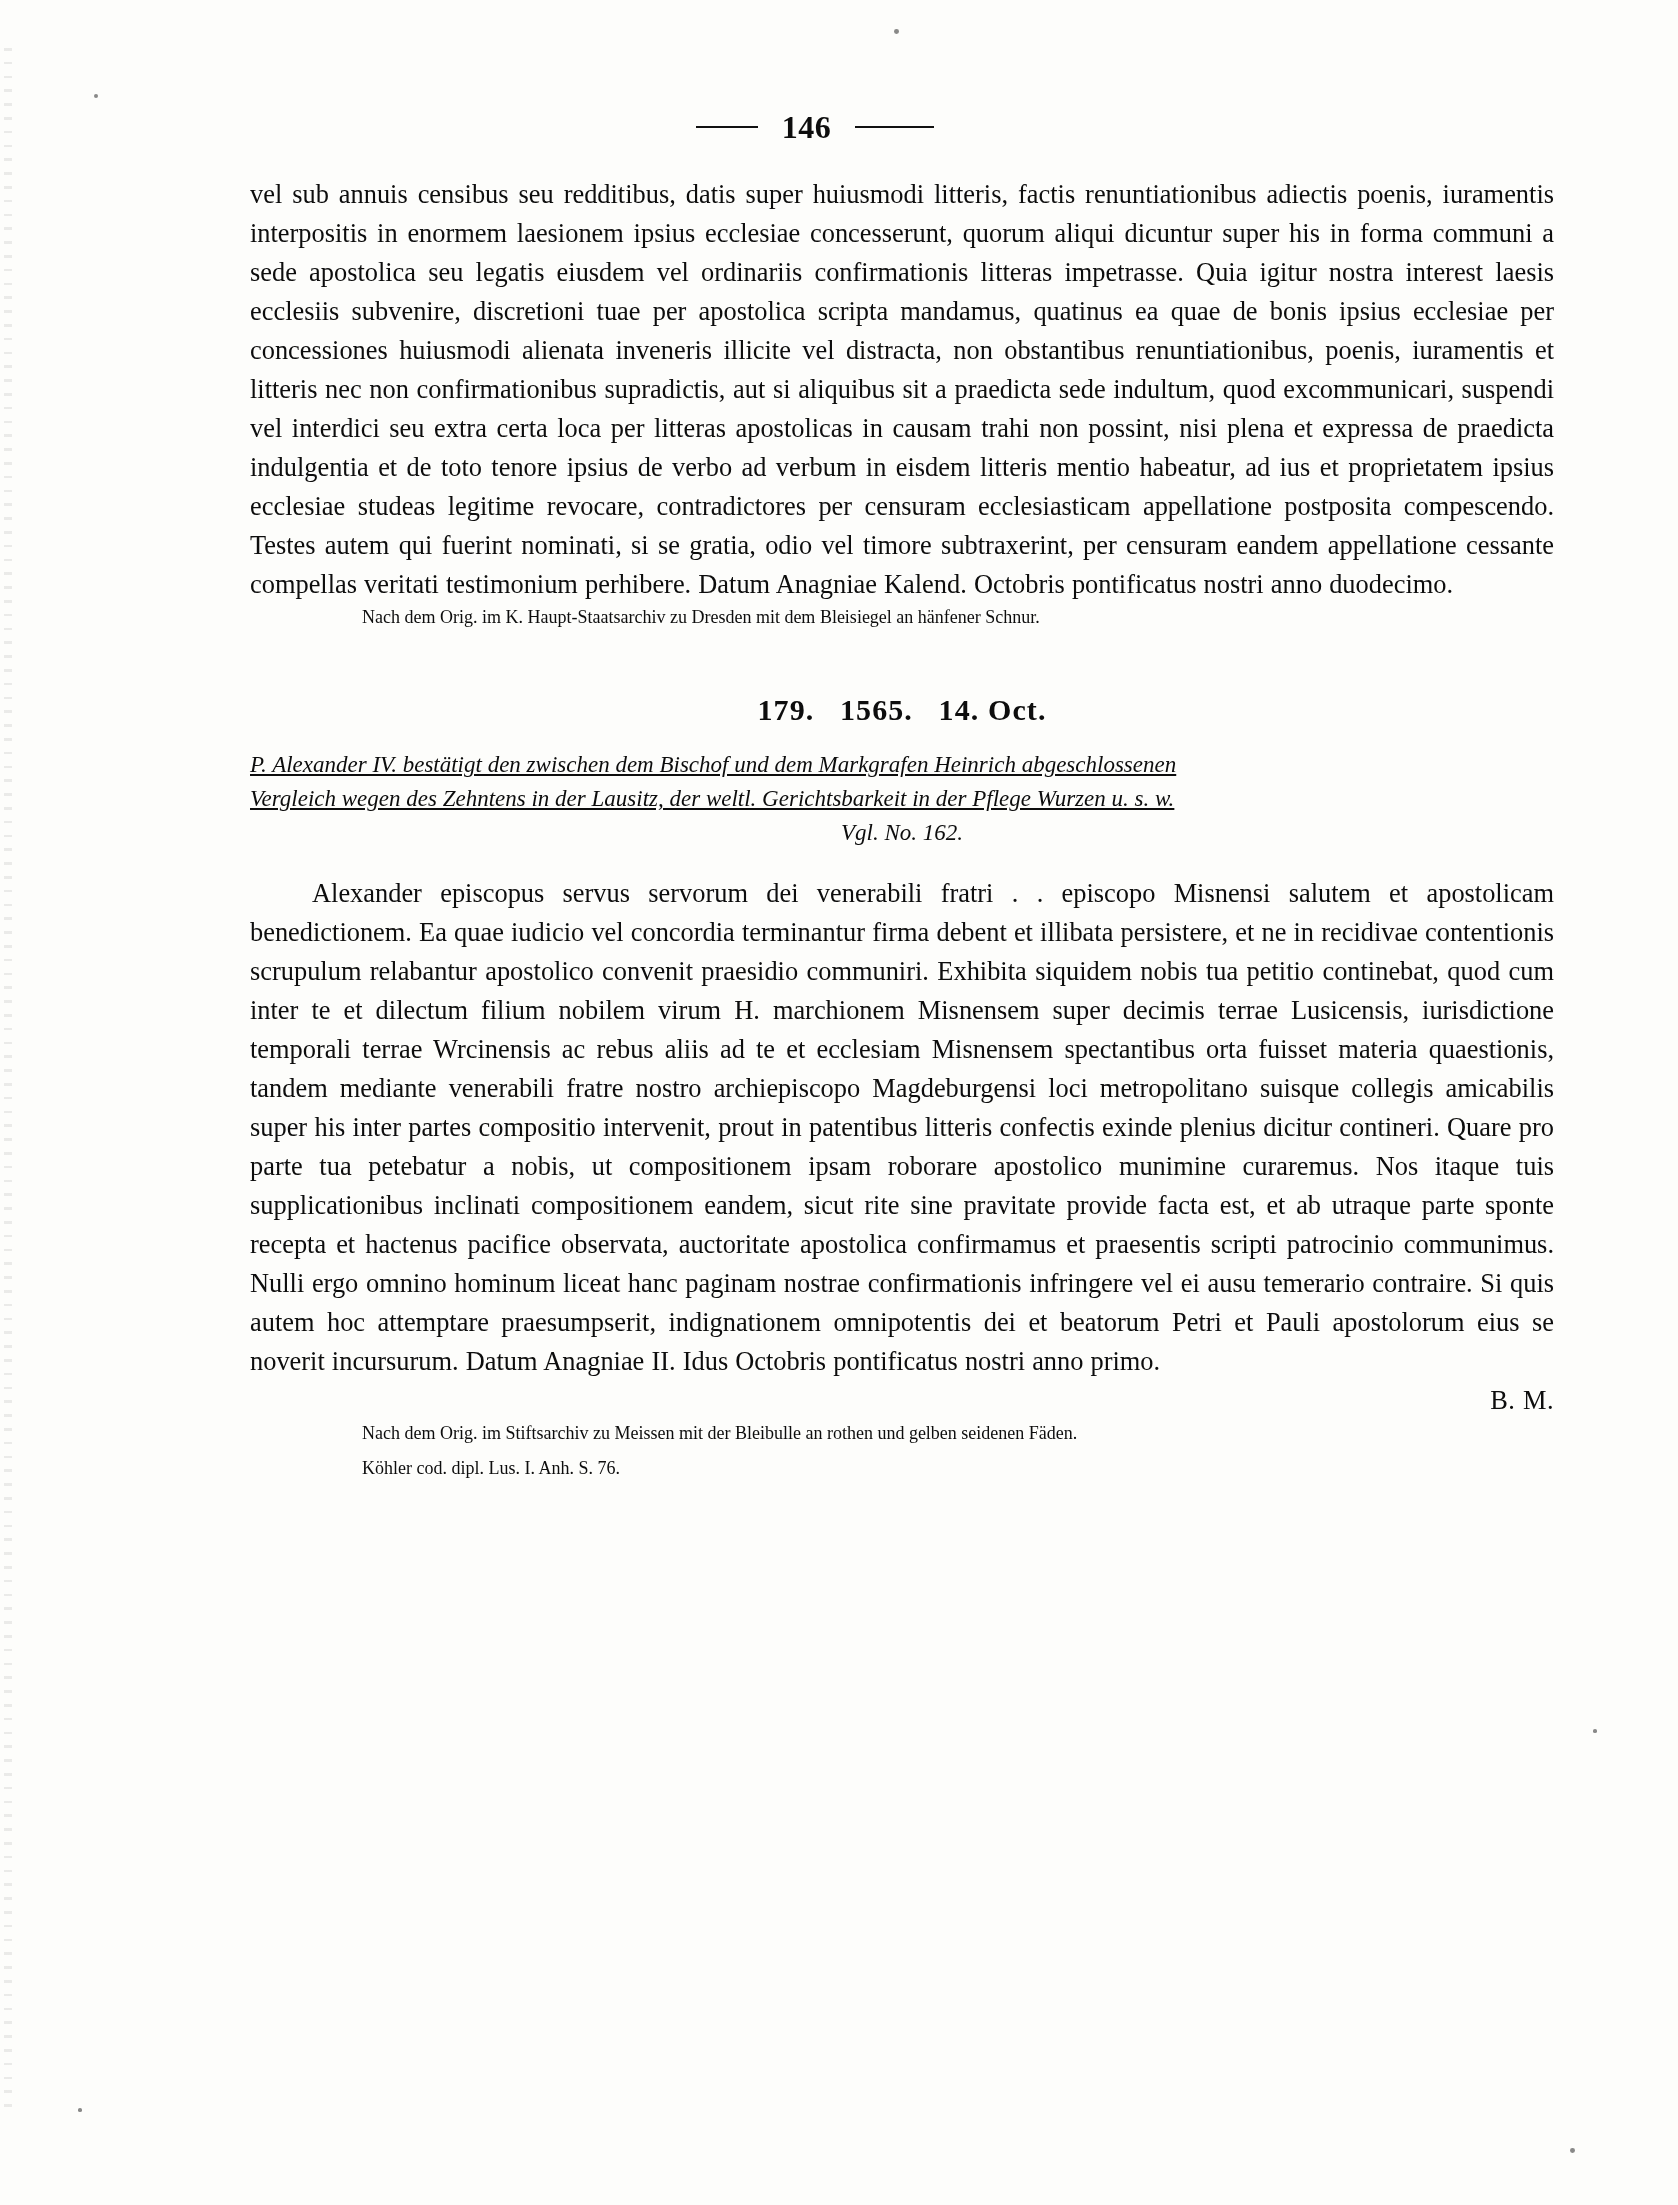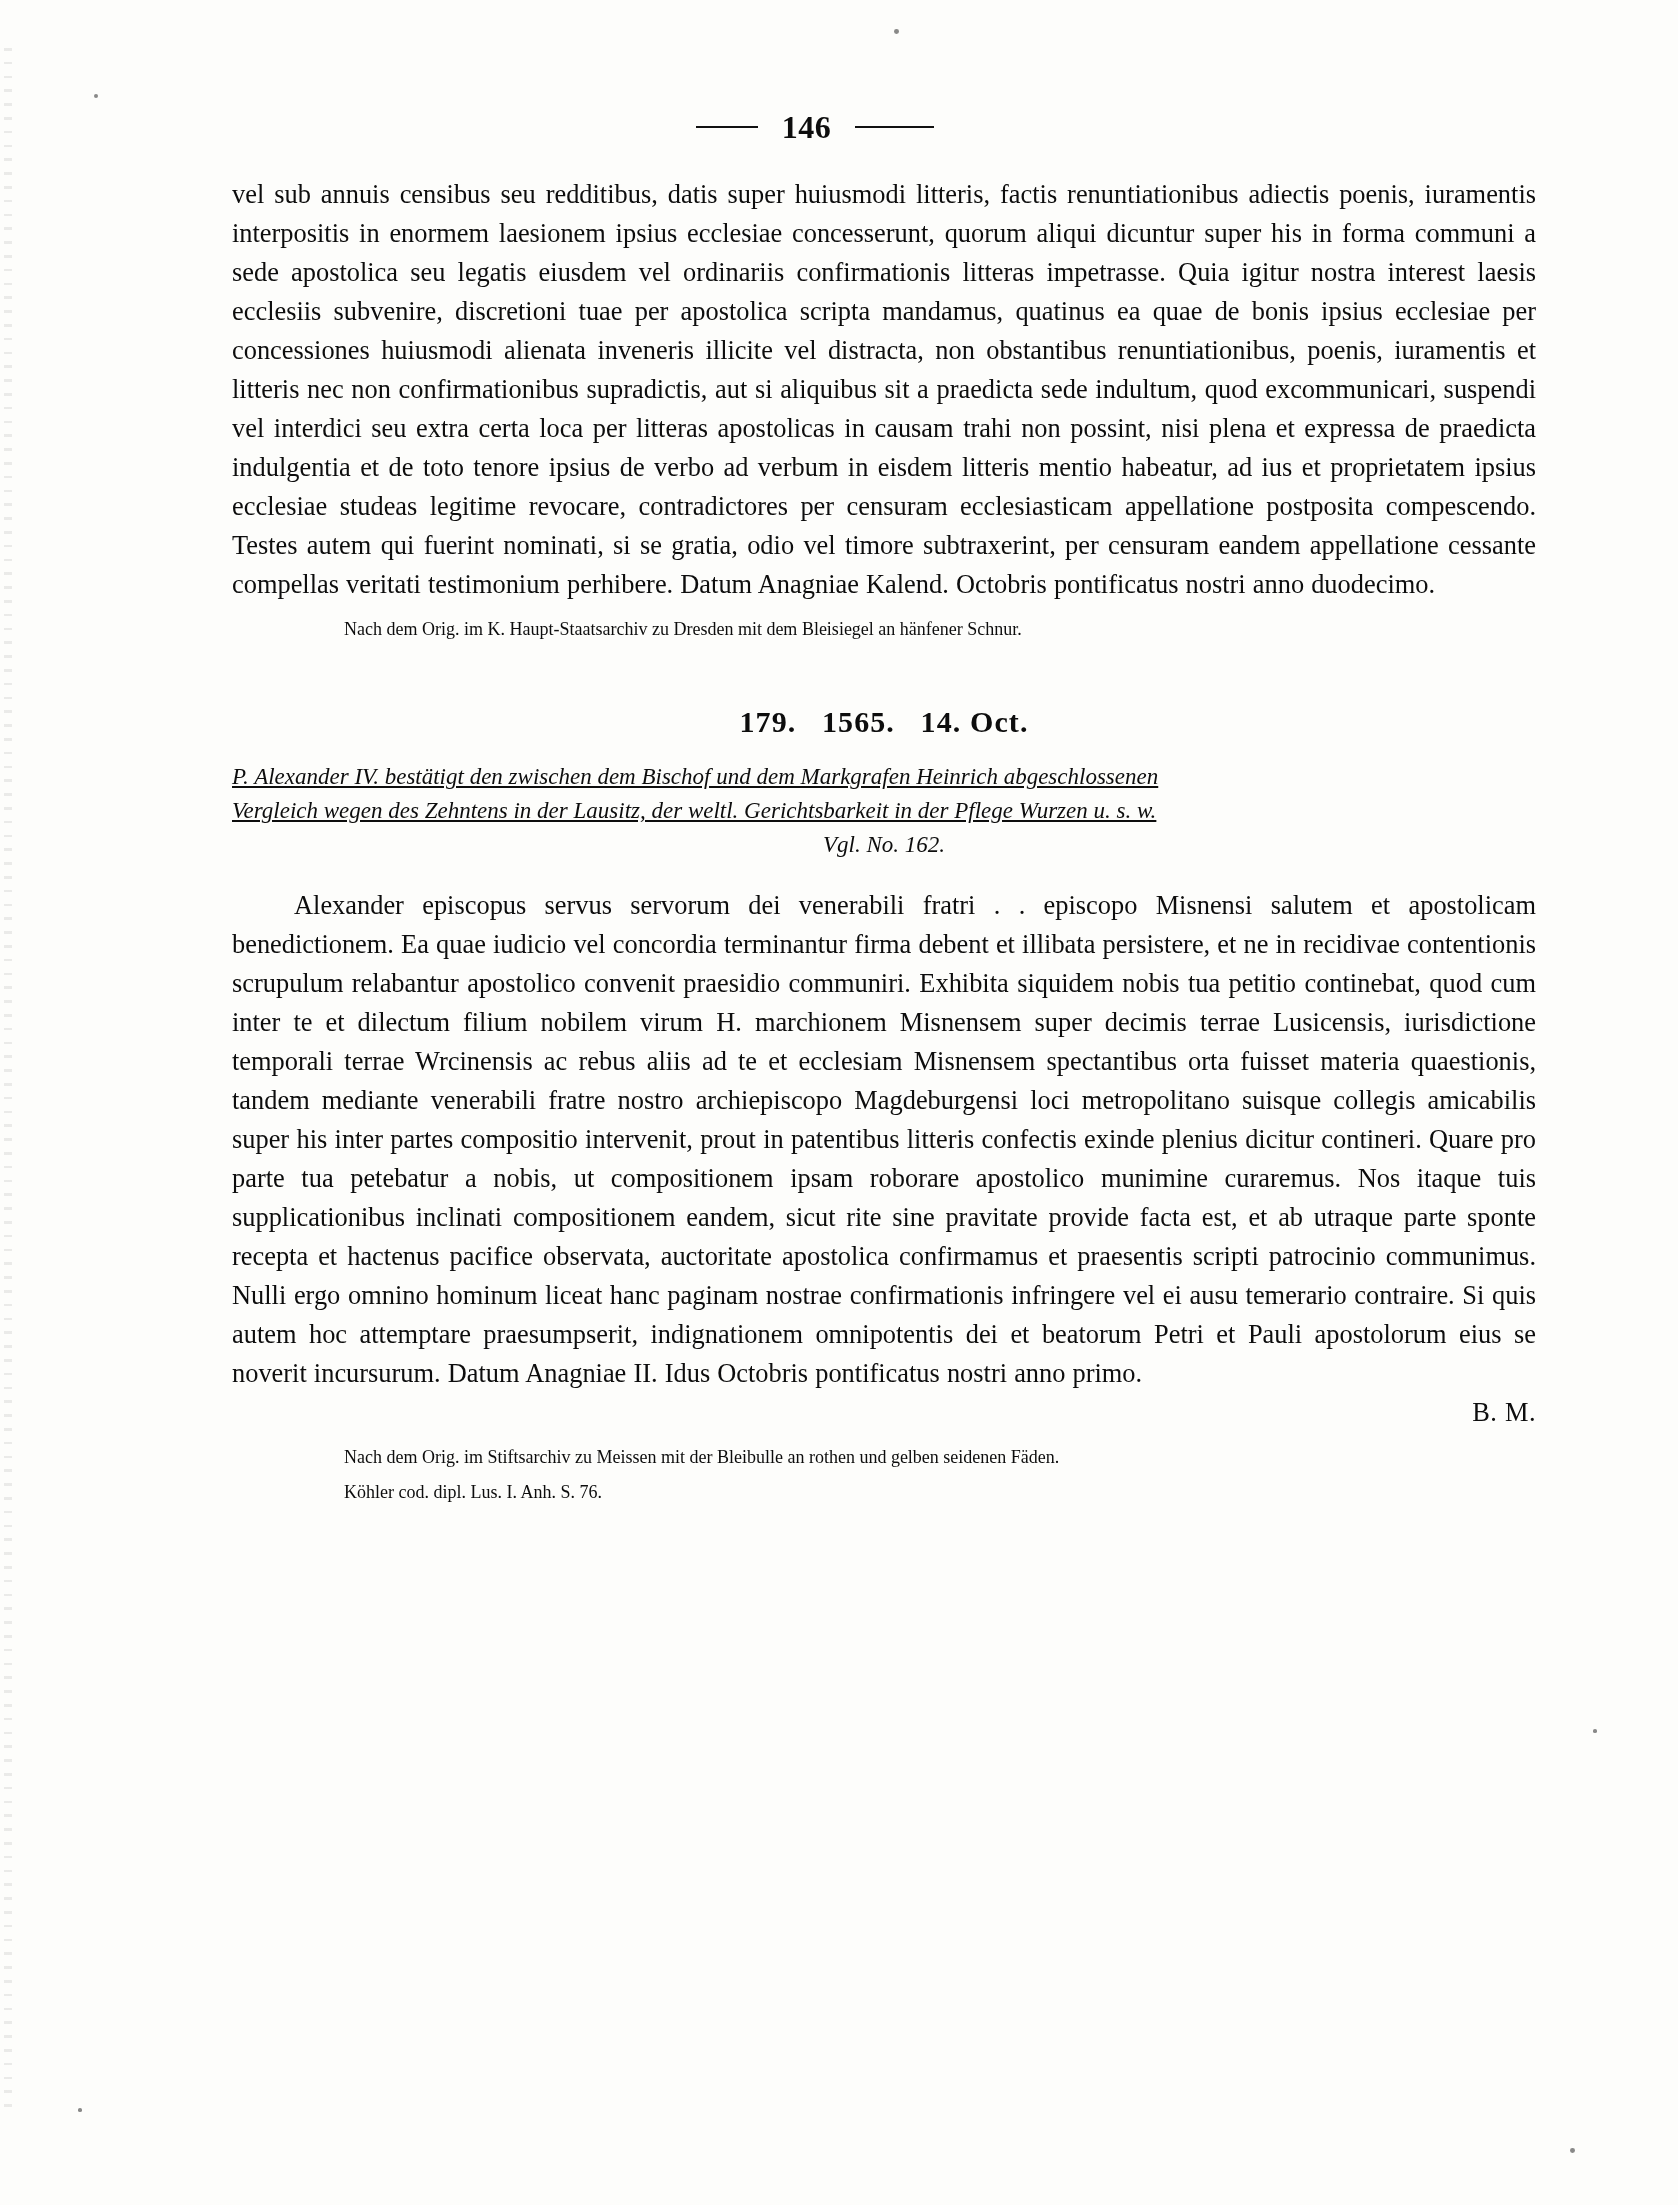--- a/index.html
+++ b/index.html
@@ -62,40 +62,40 @@
     font-size: 32px;
     font-weight: 700;
     letter-spacing: 0.5px;
     line-height: 1;
     font-family: "Liberation Serif", "DejaVu Serif", serif;
   }
 
   
   .col {
     position: absolute;
-    left: 232px;
+    left: 250px;
     width: 1304px;
   }
 
   .body {
     font-size: 26.4px;
     line-height: 39px;
     text-align: justify;
     text-align-last: left;
     word-spacing: 0.5px;
     font-family: "Liberation Serif", "DejaVu Serif", serif;
   }
   .body p { margin: 0; }
   .indent { text-indent: 62px; }
 
   
   .note {
     font-size: 18px;
     line-height: 26.4px;
-    margin-top: 12px;
+    margin-top: 0;
     padding-left: 112px;
     font-family: "Liberation Serif", "DejaVu Serif", serif;
   }
   .note-tight { margin-top: 8px; }
 
   
   .charter-head {
     text-align: center;
     font-size: 30px;
     font-weight: 700;

